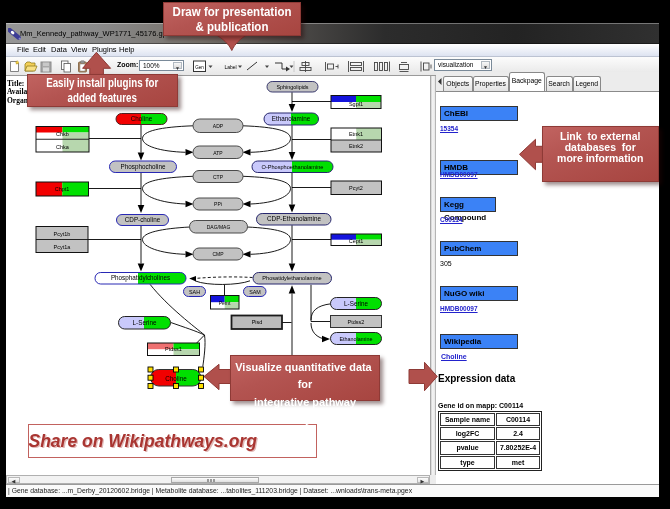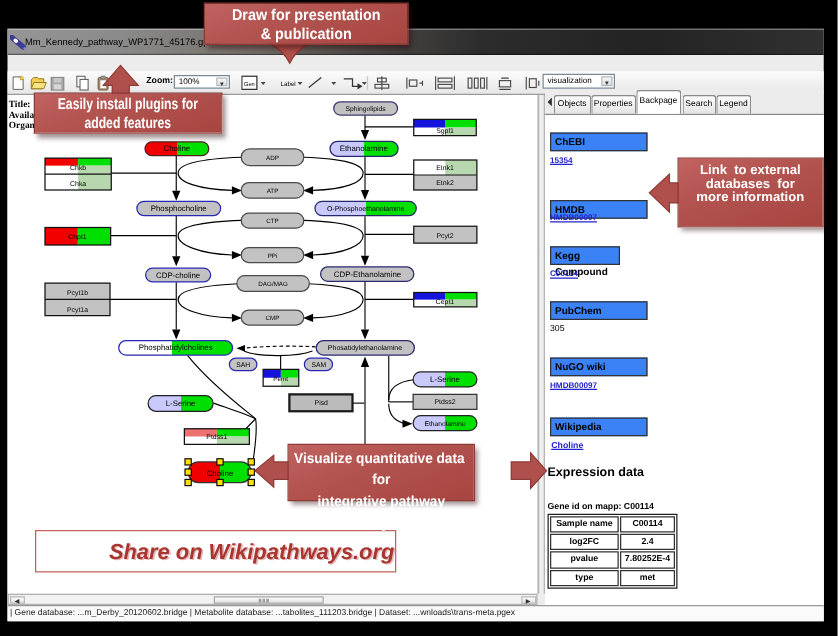--- a/index.html
+++ b/index.html
@@ -22,26 +22,26 @@
 #hbar{position:absolute;left:0;top:452px;width:424px;height:9px;background:#f2f2f2;border:1px solid #b0b0b0}
 .sbtn{position:absolute;top:0.5px;width:12px;height:6.5px;background:linear-gradient(#fdfdfd,#e4e4e4);border:1px solid #b9b9b9;font-size:5px;line-height:6px;text-align:center;color:#333}
 #thumb{position:absolute;left:164px;top:0.5px;width:88px;height:6.5px;background:linear-gradient(#fdfdfd,#e0e0e0);border:1px solid #a8a8a8}
 #sbar{position:absolute;left:0;top:461px;width:653px;height:13px;background:#fafafa;border-top:1px solid #9a9a9a}
 #sbar div{font-size:6.8px;line-height:12px;color:#222;padding-left:2px;white-space:nowrap}
 .ic{position:absolute;top:3px}
 .combo{position:absolute;background:#fff;border:1px solid #7a8a99;font-size:6.5px;color:#000}
 .combo .ca{position:absolute;right:1px;top:1px;bottom:1px;width:9px;background:linear-gradient(#f8f8f8,#dcdcdc);border:1px solid #b0b8c0;font-size:5px;text-align:center;color:#333}
 .cin{transform-origin:50% 50%}
 .co{position:absolute;z-index:9;background:linear-gradient(160deg,#c16360 0%,#b35451 38%,#a74540 100%);border:1px solid #8e3a36;color:#fff;font-weight:bold;text-align:center;box-shadow:2.5px 3px 4px rgba(40,5,5,.45)}
-#co1{left:163px;top:2px;width:164px;height:33.5px;font-size:12.5px;line-height:15px;padding-top:1.5px}
+#co1{left:163px;top:2px;width:138px;height:33.5px;font-size:12.5px;line-height:15px;padding-top:1.5px}
 #co2{left:27px;top:74px;width:150.5px;height:33px;font-size:12.5px;line-height:15px;padding-top:1px}
 #co3{left:542px;top:126px;width:116.5px;height:55.5px;font-size:10.5px;line-height:11px;padding-top:4px}
 #co4{left:230px;top:354.5px;width:150px;height:46px;font-size:11.5px;line-height:17.5px;padding-top:3px}
 #share{position:absolute;left:27.5px;top:424px;width:289px;height:34px;background:#fff;border:1px solid #c2625e;z-index:5;
- color:#a93531;font-size:17.5px;font-weight:bold;font-style:italic;text-align:right;line-height:32px;
+ color:#a93531;font-size:17.5px;font-weight:bold;font-style:italic;text-align:left;line-height:32px;
  text-shadow:1.3px 1.3px 0.5px rgba(200,130,125,.55)}
 .hb{position:absolute;left:440px;width:78px;height:15px;background:#3b82f6;border:1px solid #333;font-size:8px;font-weight:bold;line-height:13px;padding-left:3px;z-index:4}
 .lk{position:absolute;left:440px;color:#2222cc;font-size:6.5px;font-weight:bold;text-decoration:underline;z-index:4}
 .ptx{position:absolute;z-index:4;color:#000}
 svg{display:block}
 #pw{position:absolute;left:0;top:0;z-index:6;pointer-events:none}
 #coarr{position:absolute;left:0;top:0;z-index:8;pointer-events:none}
 table#xt{position:absolute;left:438px;top:411px;border-collapse:separate;border-spacing:1.6px;border:1px solid #222;background:#fff;z-index:4}
 table#xt td{border:1px solid #333;font-size:7px;font-weight:bold;text-align:center;height:13.2px;padding:0 2px}
 table#xt td.c1{width:55px}
@@ -49,20 +49,28 @@
 </style></head>
 <body>
 <div id="win">
  <div id="tbar">
   <svg class="abs" style="left:2px;top:5px" width="13" height="12" viewBox="0 0 13 12">
    <path d="M1.5,2 L10.5,9.5" stroke="#3c3c96" stroke-width="4.4" stroke-linecap="round" fill="none"></path>
    <path d="M11,10 L12.5,11.5" stroke="#8888c8" stroke-width="1.6" fill="none"></path>
    <ellipse cx="4.6" cy="4.6" rx="2" ry="1.5" fill="#fff" transform="rotate(38 4.6 4.6)"></ellipse>
   </svg>
   <div id="ttxt">Mm_Kennedy_pathway_WP1771_45176.gpml</div>
+ </div>
+ <div id="menu">
+  <span style="left:11px">File</span>
+      <span style="left:27px">Edit</span>
+      <span style="left:45px">Data</span>
+  <span style="left:65px">View</span>
+      <span style="left:86px">Plugins</span>
+      <span style="left:113px">Help</span>
  </div>
  <div id="tools">
   <svg class="ic" style="left:3px" width="90" height="13" viewBox="0 0 90 13">
    <path d="M1.5,1.5 h6 l2,2 v8 h-8 z" fill="#fff" stroke="#666" stroke-width="0.8"></path>
    <path d="M7.5,1.5 l2,2 h-2 z" fill="#ddd" stroke="#666" stroke-width="0.6"></path>
    <path d="M8.2,0.6 l0.5,1.2 1.3,0.2 -0.9,0.9 0.2,1.3 -1.1,-0.6 -1.1,0.6 0.2,-1.3 -0.9,-0.9 1.3,-0.2 z" fill="#f7d64a" stroke="#b99010" stroke-width="0.4"></path>
    <path d="M16,4 l2,-2 h3 l1,1 h4 v2 l-1.5,6 h-8.5 z" fill="#f3cf56" stroke="#937d1e" stroke-width="0.8"></path>
    <path d="M16,11 l2,-5 h10 l-2,5 z" fill="#f8e083" stroke="#937d1e" stroke-width="0.8"></path>
    <rect x="32" y="2" width="10" height="10" fill="#a8a8a8" stroke="#8a8a8a"></rect>
    <rect x="34" y="2.5" width="6" height="3.5" fill="#c8c8c8"></rect>

